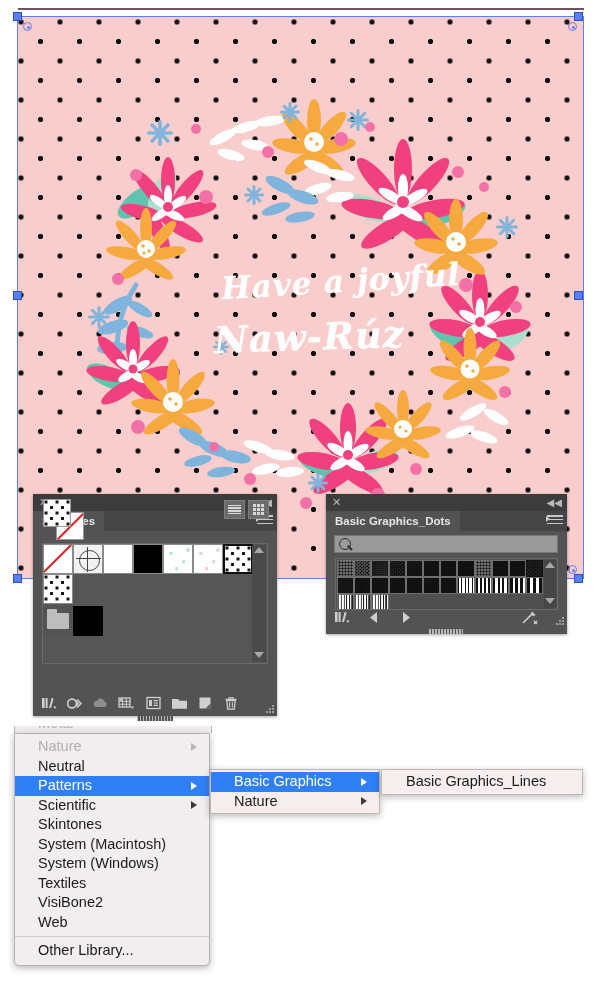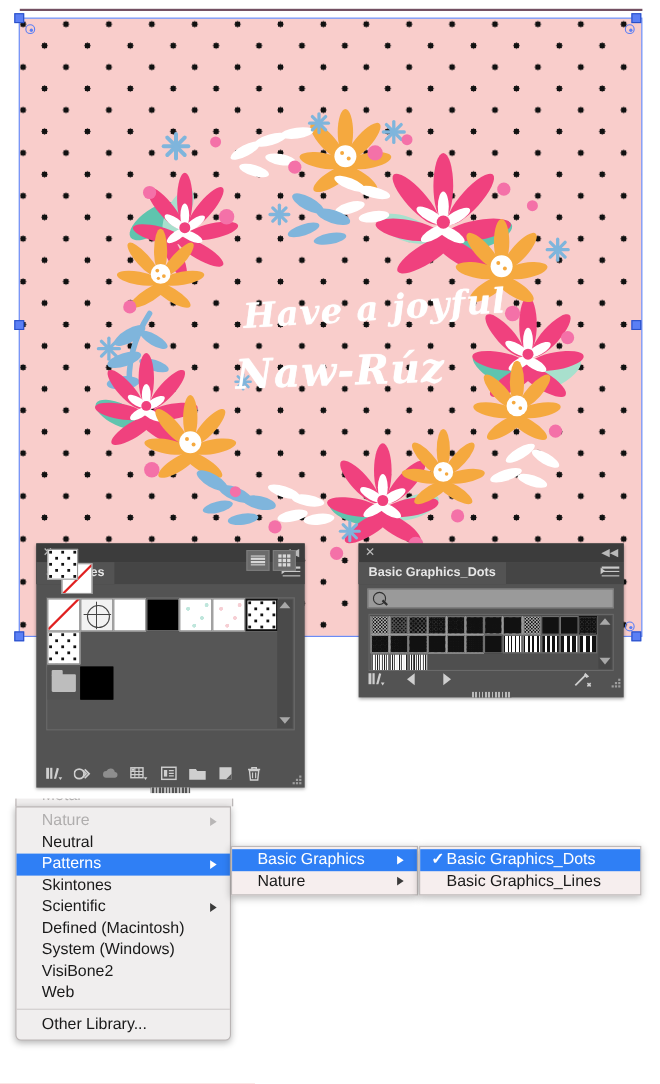--- a/index.html
+++ b/index.html
@@ -865,31 +865,34 @@
     <span class="arrow"></span>
   </div>
   <div class="mi">
     <span>Neutral</span>
   </div>
   <div class="mi hl">
     <span>Patterns</span>
     <span class="arrow"></span>
   </div>
   <div class="mi">
-    <span>Skintones</span>
-  </div>
-  <div class="mi">
     <span>Scientific</span>
     <span class="arrow"></span>
   </div>
   <div class="mi">
-    <span>Defined (Macintosh)</span>
+    <span>Skintones</span>
+  </div>
+  <div class="mi">
+    <span>System (Macintosh)</span>
   </div>
   <div class="mi">
     <span>System (Windows)</span>
+  </div>
+  <div class="mi">
+    <span>Textiles</span>
   </div>
   <div class="mi">
     <span>VisiBone2</span>
   </div>
   <div class="mi">
     <span>Web</span>
   </div>
   <div class="msep"></div>
   <div class="mi" style="margin-bottom:4px">
     <span>Other Library...</span>
@@ -901,19 +904,16 @@
     <span>Basic Graphics</span>
     <span class="arrow"></span>
   </div>
   <div class="mi">
     <span>Nature</span>
     <span class="arrow"></span>
   </div>
 </div>
 
 <div id="menu-sub2">
-  <div class="mi hl">
-    <span class="chk">✓</span><span>Basic Graphics_Dots</span>
-  </div>
   <div class="mi">
     <span class="chk"></span><span>Basic Graphics_Lines</span>
   </div>
 </div>
 
 </body></html>

